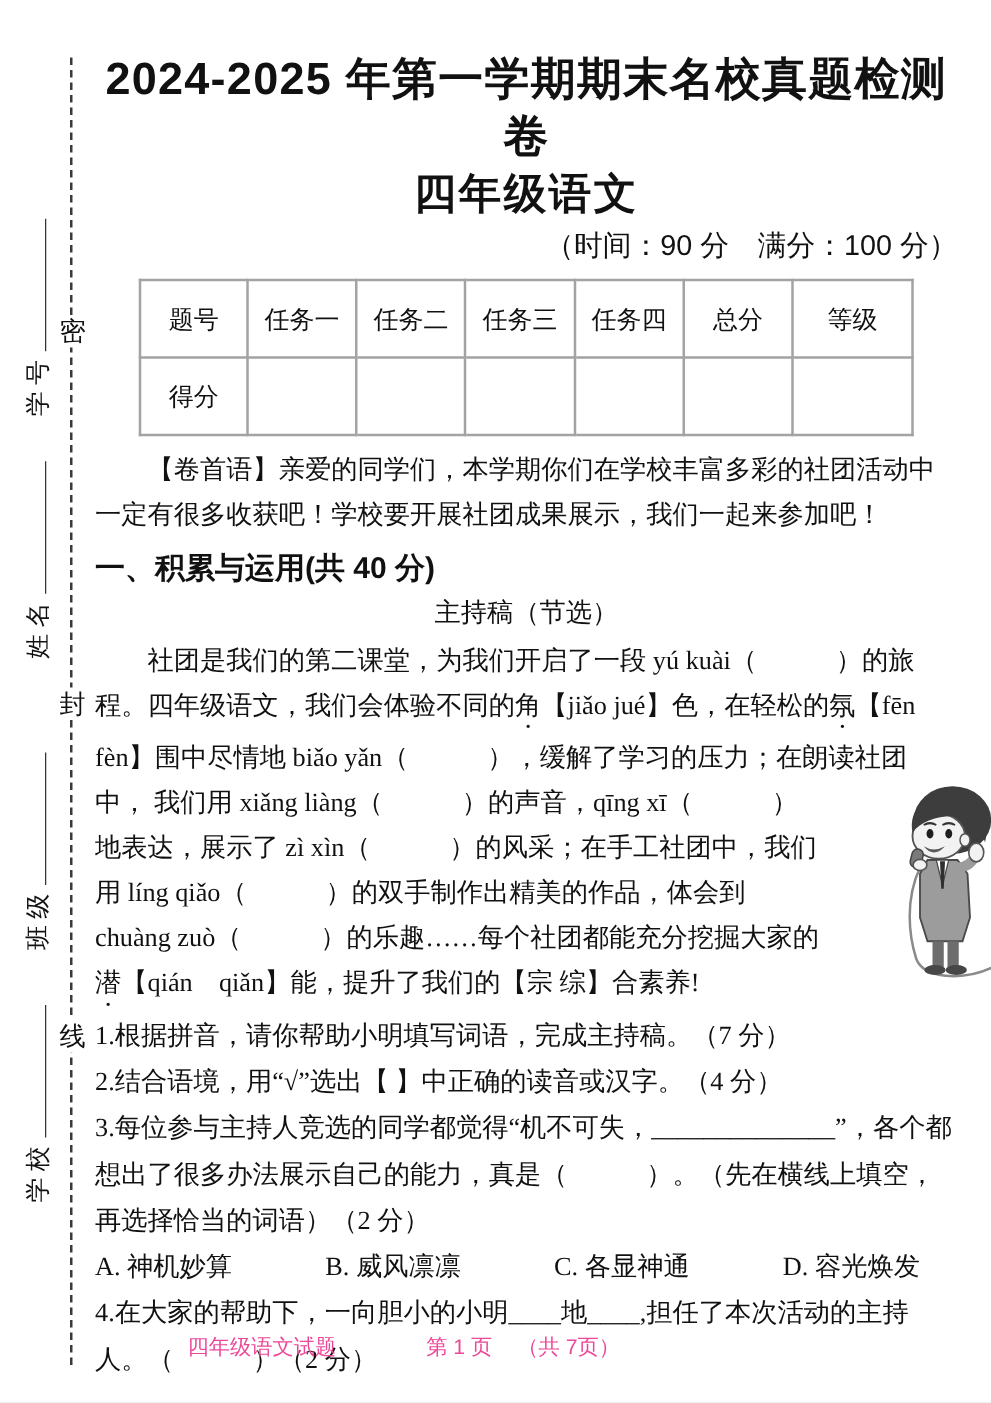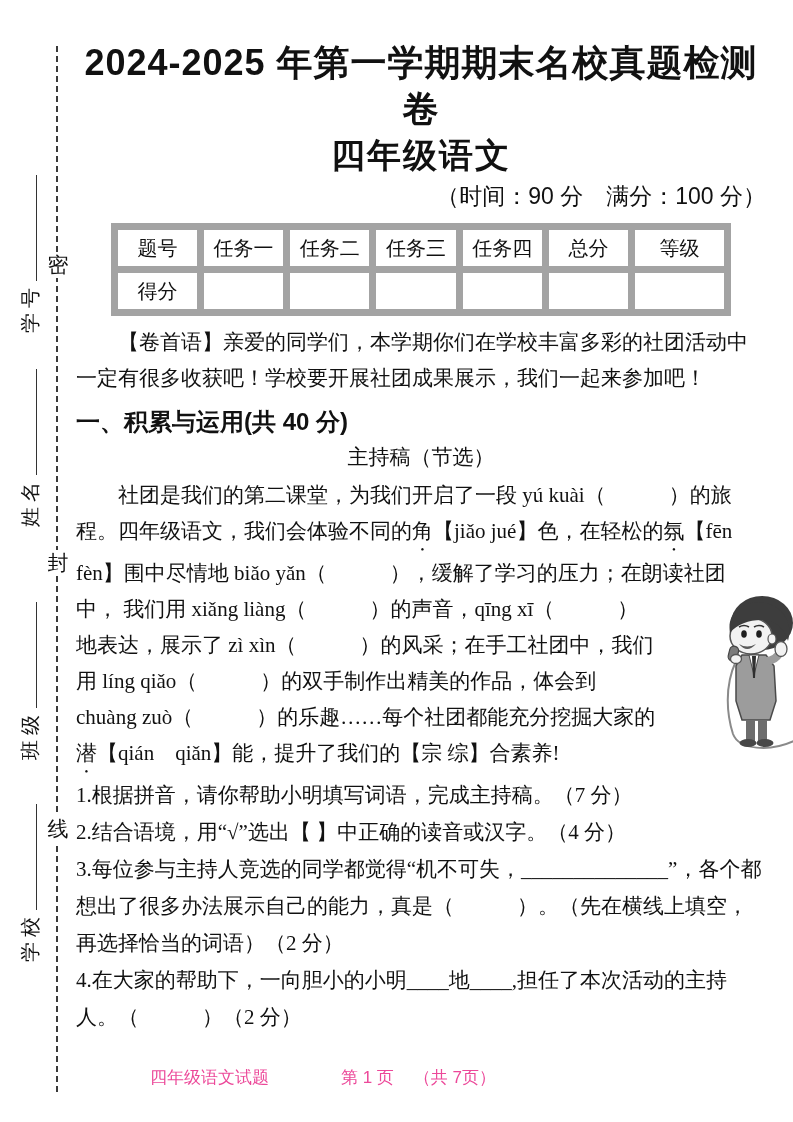--- a/index.html
+++ b/index.html
@@ -24,22 +24,22 @@
   .seal-field.f3{top:962px;}
   
   .content{position:absolute;left:76px;top:40px;width:690px;}
   .title1{margin:0;text-align:center;font-family:"Liberation Sans", sans-serif;
           font-weight:700;font-size:36px;line-height:46px;letter-spacing:1px;}
   .title2{margin:2px 0 0;text-align:center;font-family:"Liberation Sans", sans-serif;
           font-weight:700;font-size:34px;line-height:42px;letter-spacing:2px;}
   .subtitle{margin-top:6px;text-align:right;font-family:"Liberation Sans", sans-serif;
             font-size:23px;line-height:28px;}
   table.score{border-collapse:collapse;margin:13px auto 0;width:620px;table-layout:fixed;}
-  table.score td{border:7px solid #a3a3a3;height:36px;text-align:center;
-                 font-family:"Liberation Sans", sans-serif;font-size:20px;padding:0;}
+  table.score td{border:2px solid #a3a3a3;height:36px;text-align:center;
+                 font-family:"Liberation Sans", sans-serif;font-size:20px;padding:12px;}
   table.score col.c-first{width:86px;}
   table.score col.c-last{width:96px;}
   .intro{margin:8px 0 0;font-size:21px;line-height:36px;text-indent:2em;}
   .sec-head{margin:11px 0 0;font-family:"Liberation Sans", sans-serif;
             font-weight:700;font-size:24px;line-height:30px;}
   .task-lead{margin:6px 0 0;font-family:"Liberation Sans", sans-serif;
              font-weight:700;font-size:21px;line-height:37px;}
   .doc-title{margin:5px 0 0;text-align:center;font-size:21px;line-height:30px;}
   .passage{margin:5px 0 0;font-size:21px;line-height:36px;text-indent:2em;}
   .em-dot{-webkit-text-emphasis:filled dot;-webkit-text-emphasis-position:under;
@@ -163,20 +163,26 @@
         <ellipse cx="40" cy="150" rx="8.5" ry="4" fill="#474747"></ellipse>
         <ellipse cx="57" cy="150" rx="8.5" ry="4" fill="#474747"></ellipse>
       </svg>
     </span>
   <span>我们用 xiǎng liàng（　　　）的声音，qīng xī（　　　）地表达，展示了 zì xìn（　　　）的风采；在手工社团中，我们用 líng qiǎo（　　　）的双手制作出精美的作品，体会到 chuàng zuò（　　　）的乐趣……每个社团都能充分挖掘大家的</span><span class="em-dot">潜</span><span>【qián　qiǎn】能，提升了我们的【宗 综】合素养!</span></p>
 
     <p class="q">1.根据拼音，请你帮助小明填写词语，完成主持稿。（7 分）</p>
     <p class="q">2.结合语境，用“√”选出【 】中正确的读音或汉字。（4 分）</p>
     <p class="q">3.每位参与主持人竞选的同学都觉得“机不可失，______________”，各个都想出了很多办法展示自己的能力，真是（　　　）。（先在横线上填空，再选择恰当的词语）（2 分）</p>
 
+    <div class="options">
+      <span>A. 神机妙算</span>
+      <span>B. 威风凛凛</span>
+      <span>C. 各显神通</span>
+      <span>D. 容光焕发</span>
+    </div>
 
     <p class="q">4.在大家的帮助下，一向胆小的小明____地____,担任了本次活动的主持人。（　　　）（2 分）</p>
   </div>
 
   <div class="footer">
     <span class="doc-name">四年级语文试题</span>
     <span class="page-num">第 1 页</span>
     <span class="total-pages">（共 7页）</span>
   </div>
 

